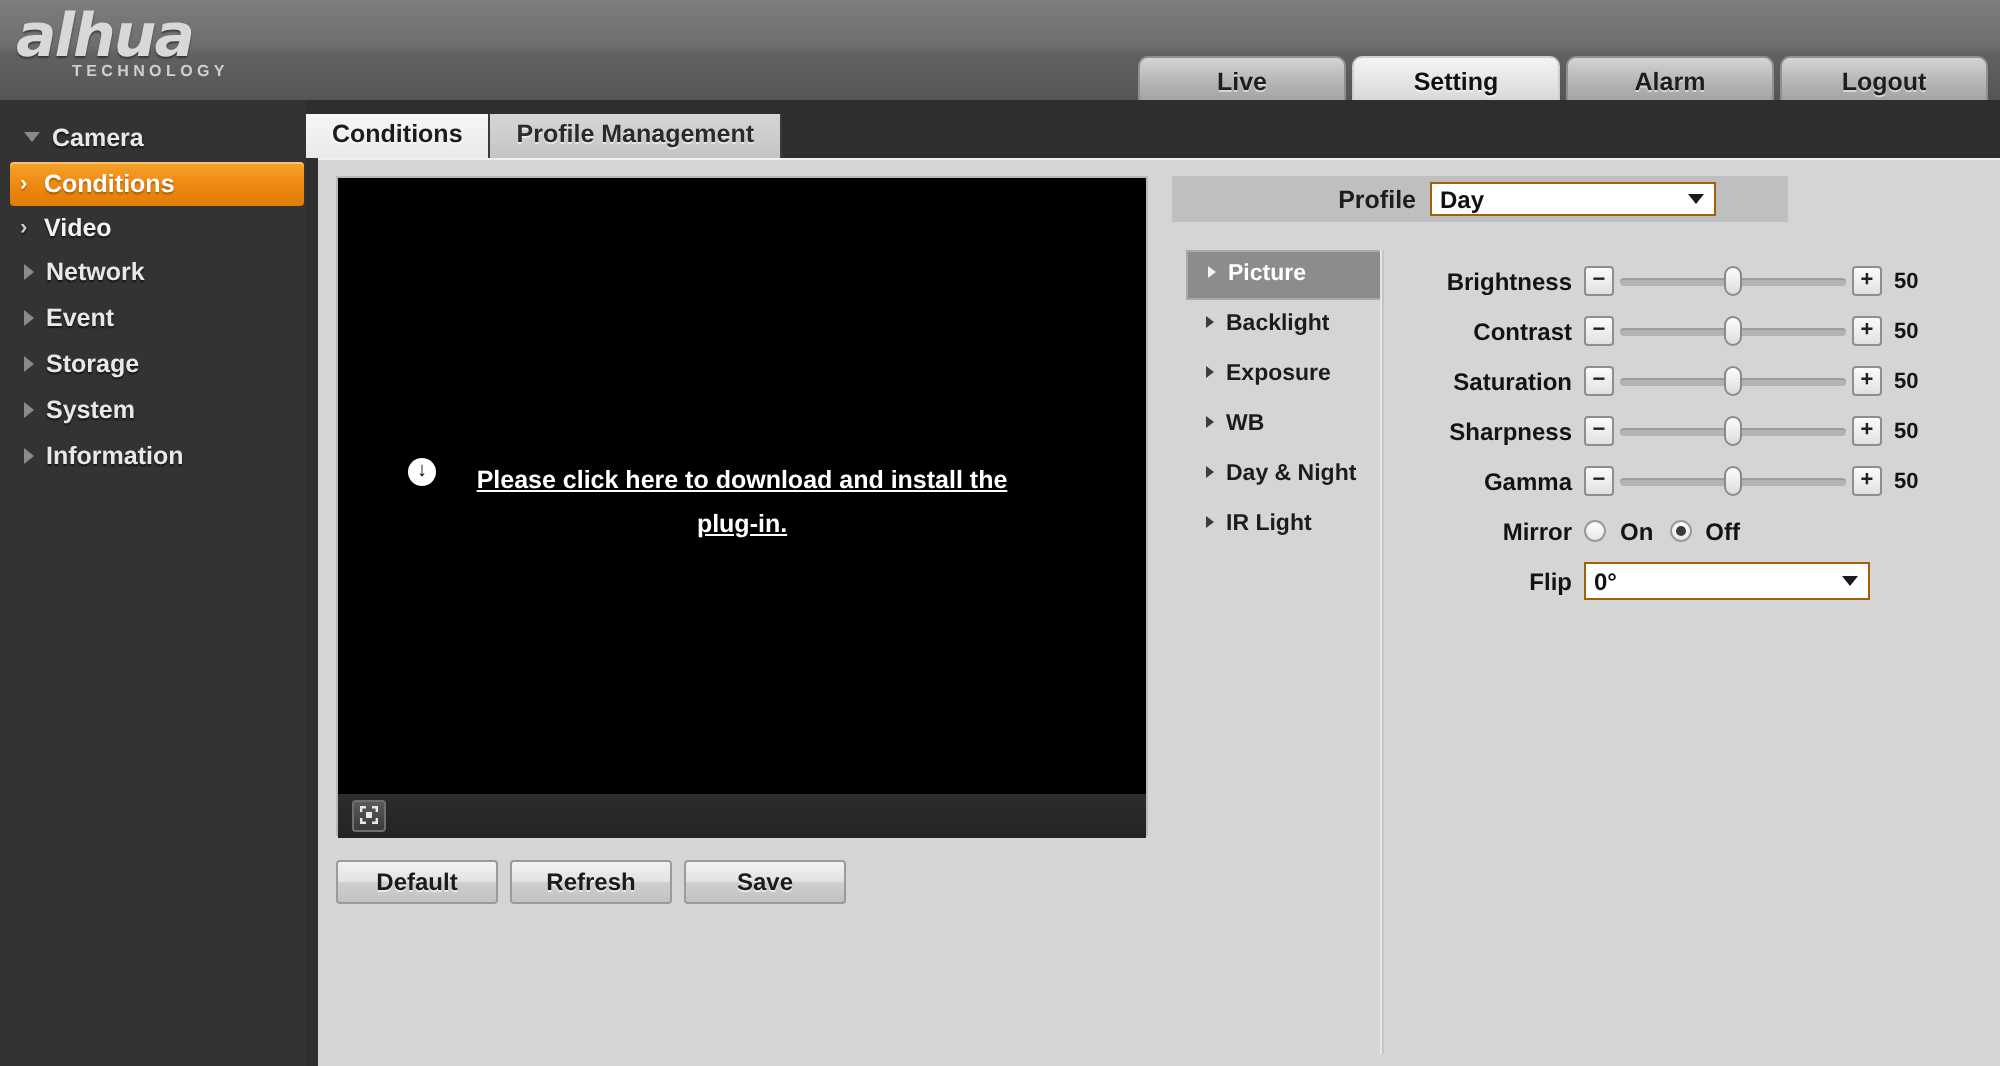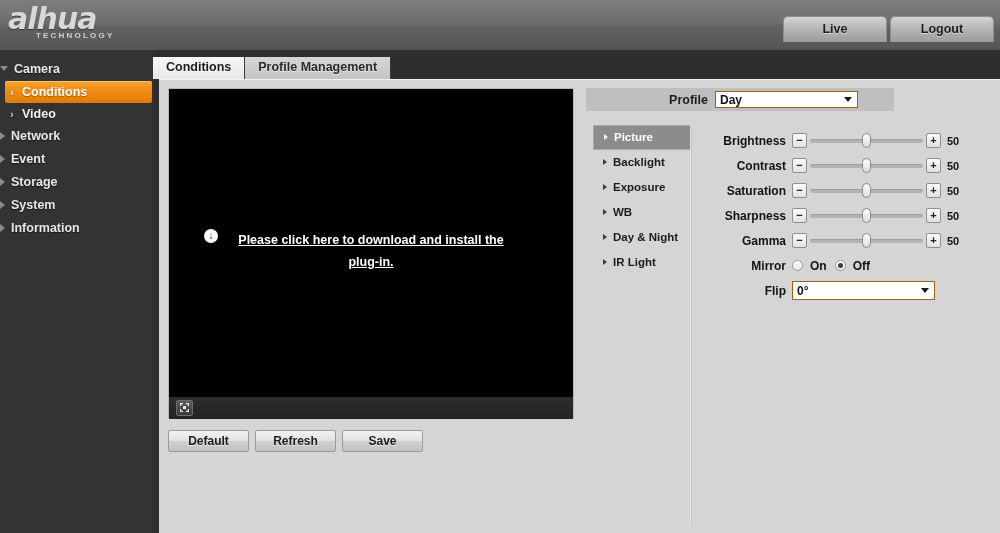--- a/index.html
+++ b/index.html
@@ -36,21 +36,21 @@
   }
   .logo-sub {
     font-size: 8px; font-weight: bold;
     color: #cfcfcf;
     letter-spacing: 2.2px;
     margin-left: 28px;
     margin-top: -3px;
   }
 
   .nav {
-    position: absolute; right: 6px; top: 16px;
+    position: absolute; right: 6px; top: 28px;
     display: flex; gap: 3px;
   }
   .nav-tab {
     width: 104px; height: 26px;
     line-height: 25px;
     text-align: center;
     font-size: 12.5px; font-weight: bold;
     color: #1d1d1d;
     border: 1px solid #8f8f8f;
     border-bottom: none;
@@ -68,20 +68,21 @@
 
   
   .sidebar {
     position: absolute; left: 0; top: 50px;
     width: 153px; height: 483px;
     background: #333333;
     border-right: 1px solid #1f1f1f;
   }
   .side-group {
     height: 23px; line-height: 23px;
+    padding-left: 12px;
     font-size: 12.5px; font-weight: bold;
     color: #e8e8e8;
     cursor: pointer;
     position: relative;
     text-shadow: 0 1px 1px rgba(0,0,0,.6);
   }
   .side-group .arrow {
     display: inline-block;
     width: 0; height: 0;
     margin-right: 6px;
@@ -382,20 +383,22 @@
 
 <div id="app">
 
   <div class="header">
     <div class="logo">
       <div class="logo-text">alhua</div>
       <div class="logo-sub">TECHNOLOGY</div>
     </div>
     <div class="nav">
       <div class="nav-tab">Live</div>
+      <div class="nav-tab active">Setting</div>
+      <div class="nav-tab">Alarm</div>
       <div class="nav-tab">Logout</div>
     </div>
   </div>
 
   <div class="sidebar">
     <div style="height:8px"></div>
     <div class="side-group">
       <span class="arrow arrow-down"></span><span>Camera</span>
     </div>
     <div class="side-item active">

